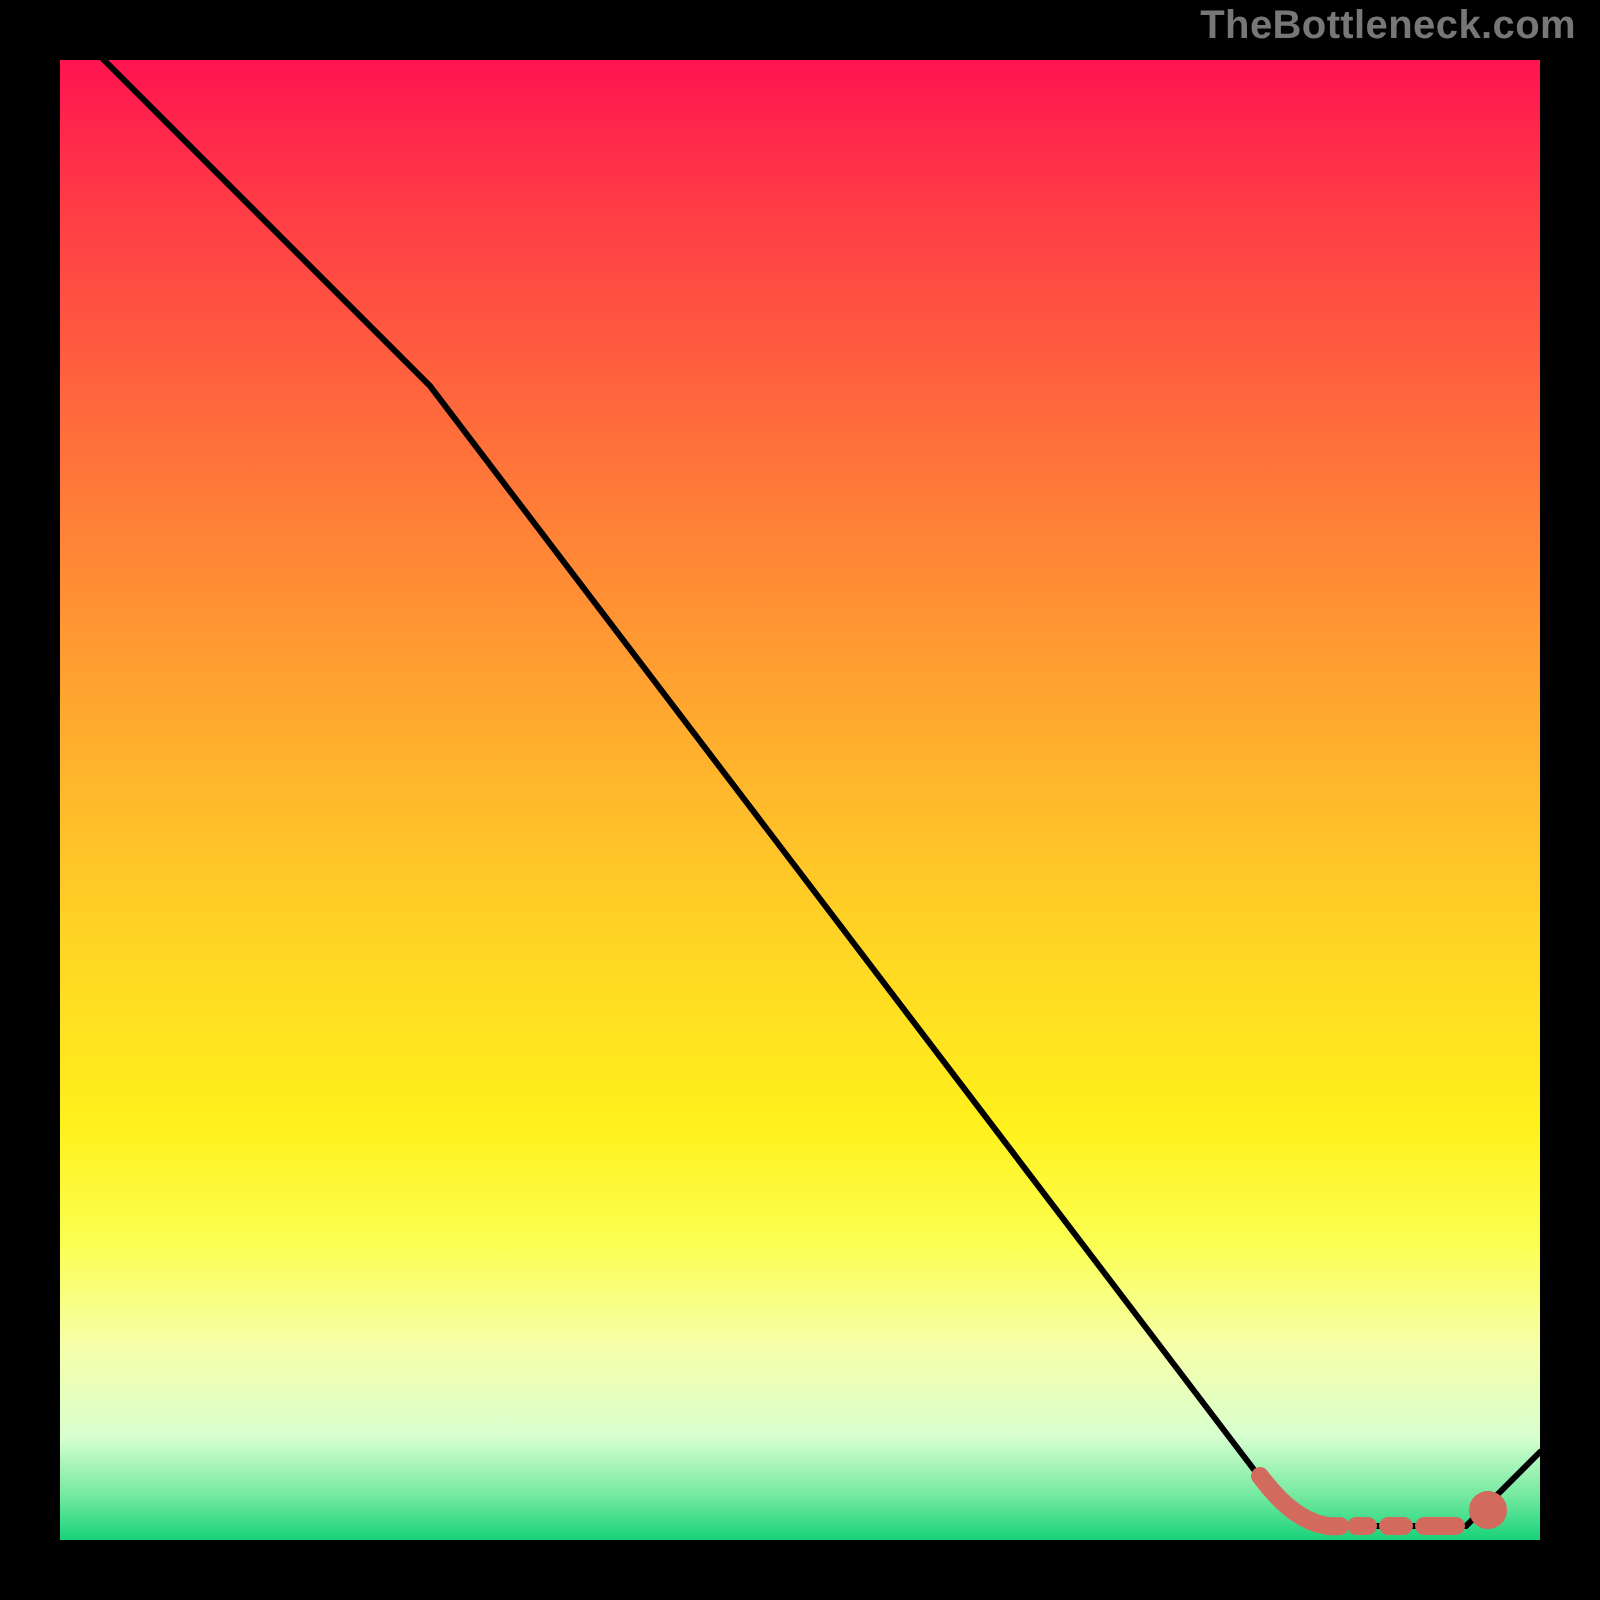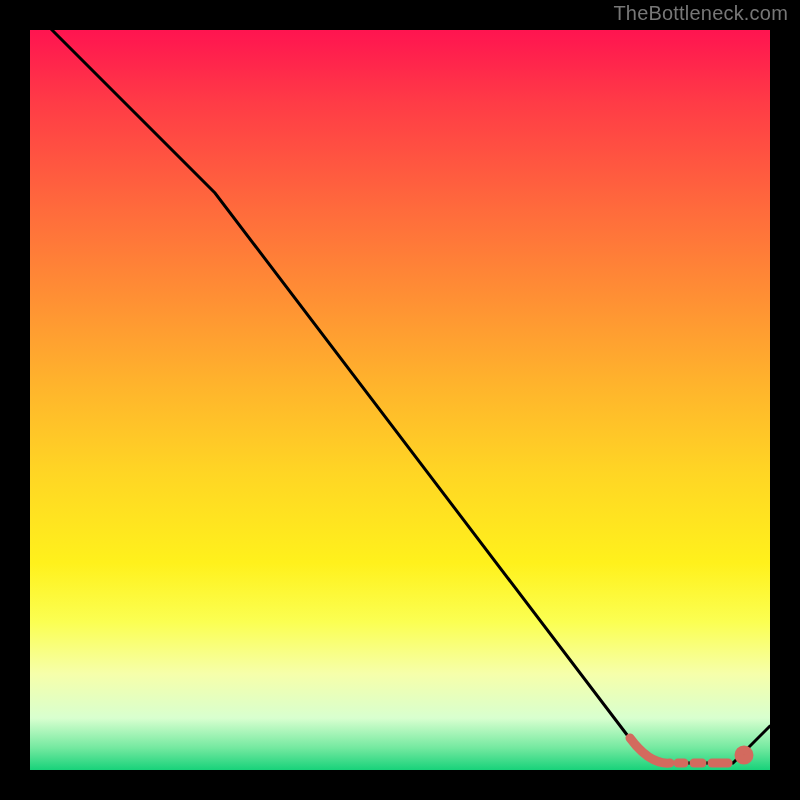--- a/index.html
+++ b/index.html
@@ -16,21 +16,21 @@
     width: 800px;
     height: 800px;
     background: #000;
   }
   .watermark {
     position: absolute;
     top: 2px;
     right: 12px;
     color: #777;
     font-size: 20px;
-    font-weight: 400;
+    font-weight: 700;
     letter-spacing: 0.2px;
   }
   .plot-area {
     position: absolute;
     left: 30px;
     top: 30px;
     width: 740px;
     height: 740px;
     background: linear-gradient(
       to bottom,

